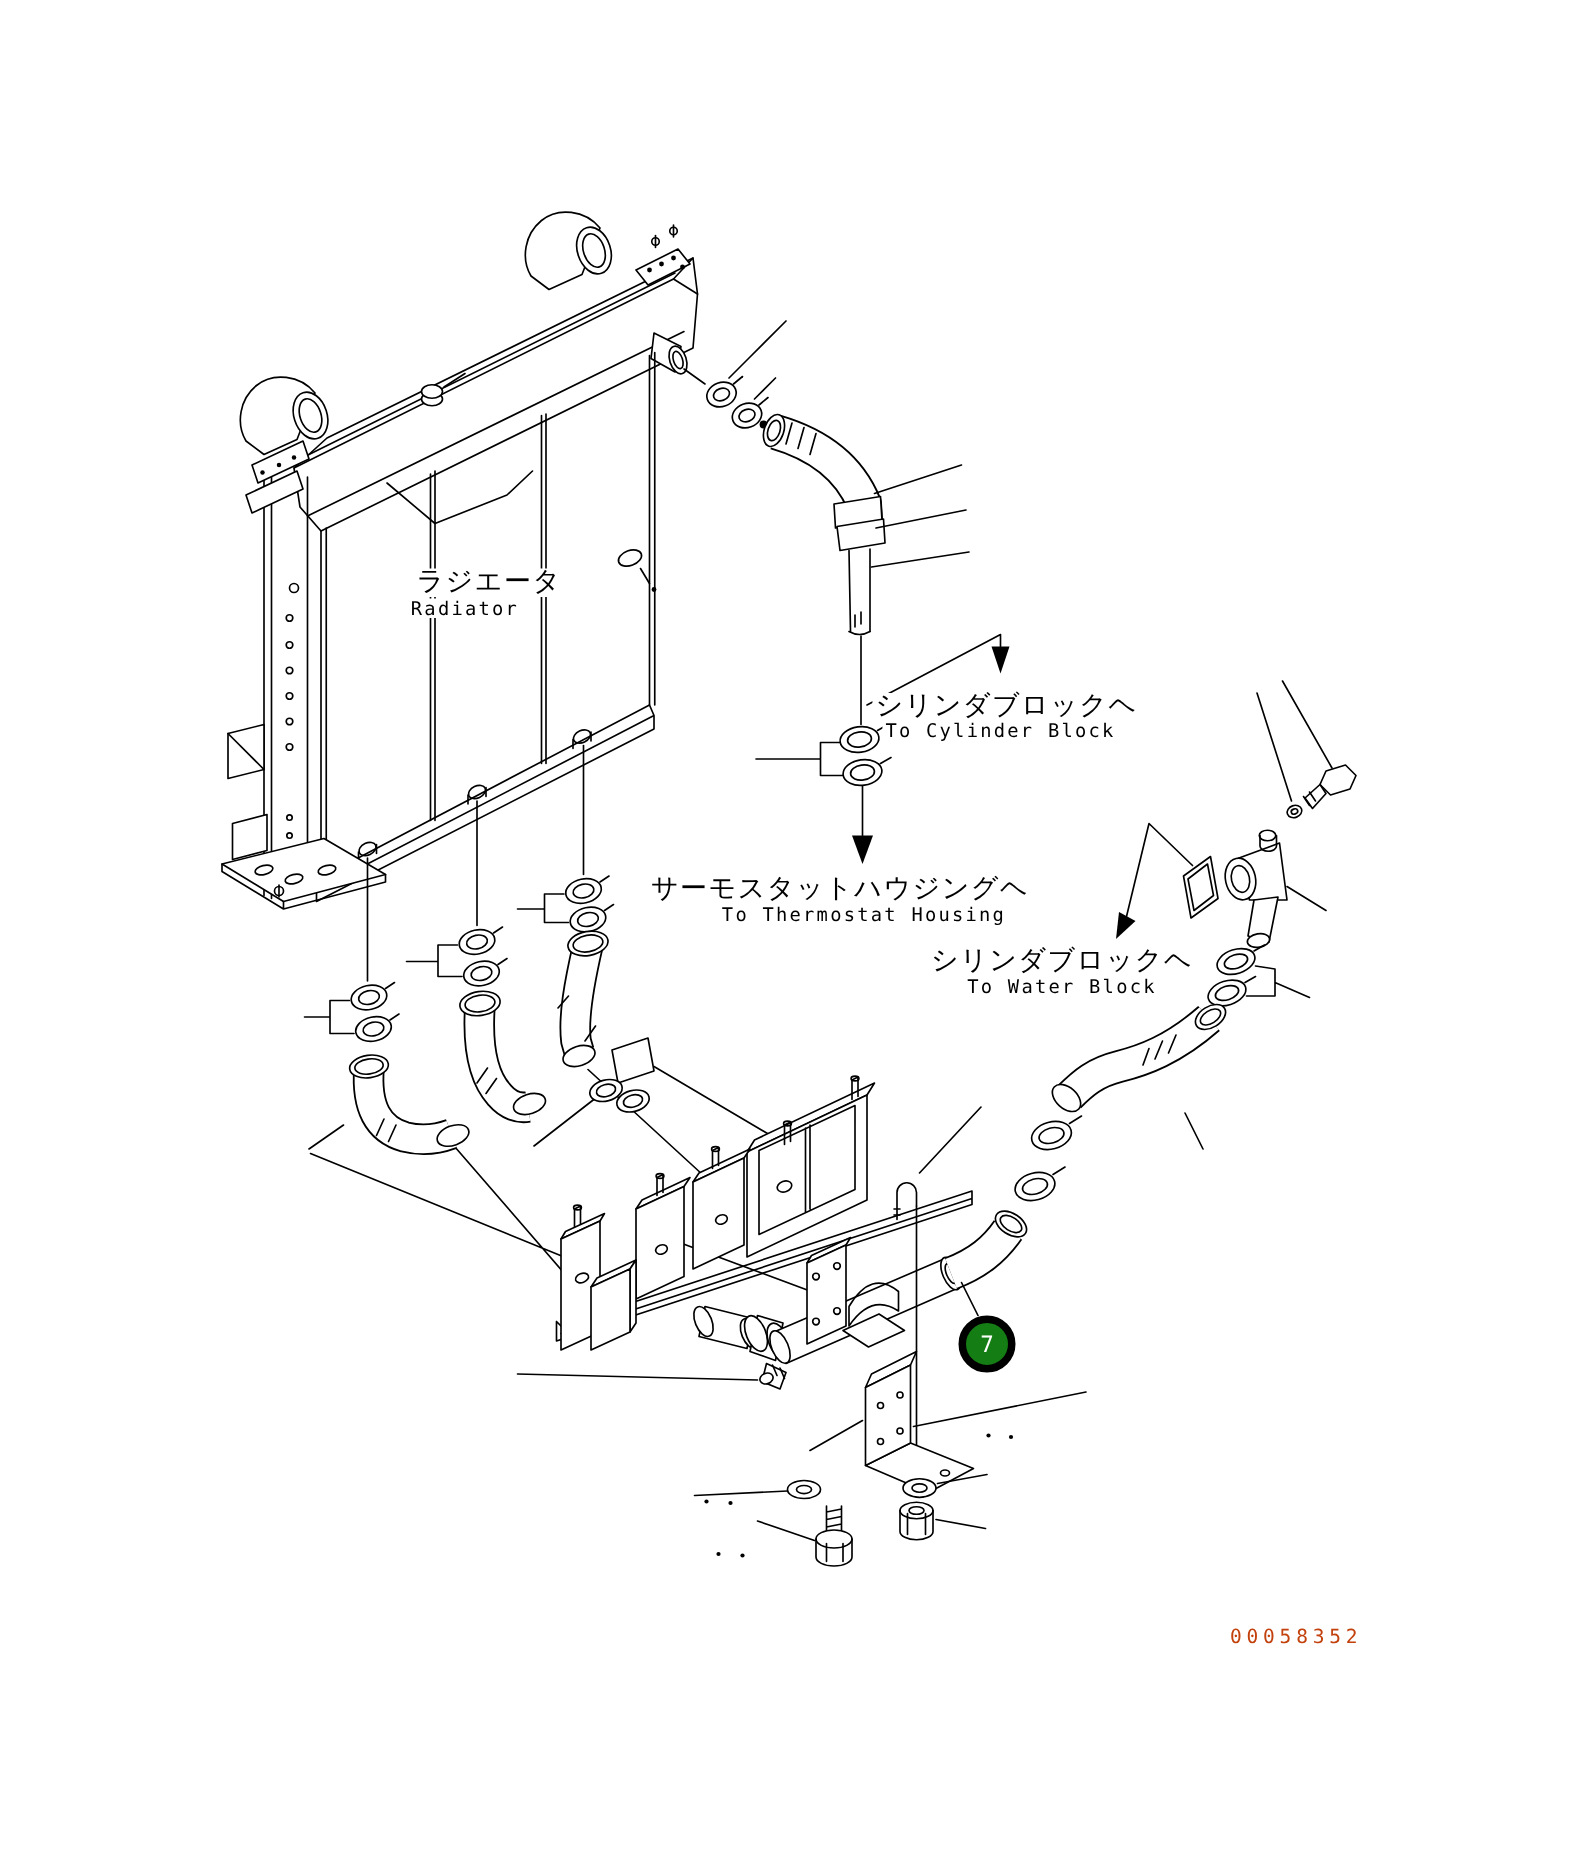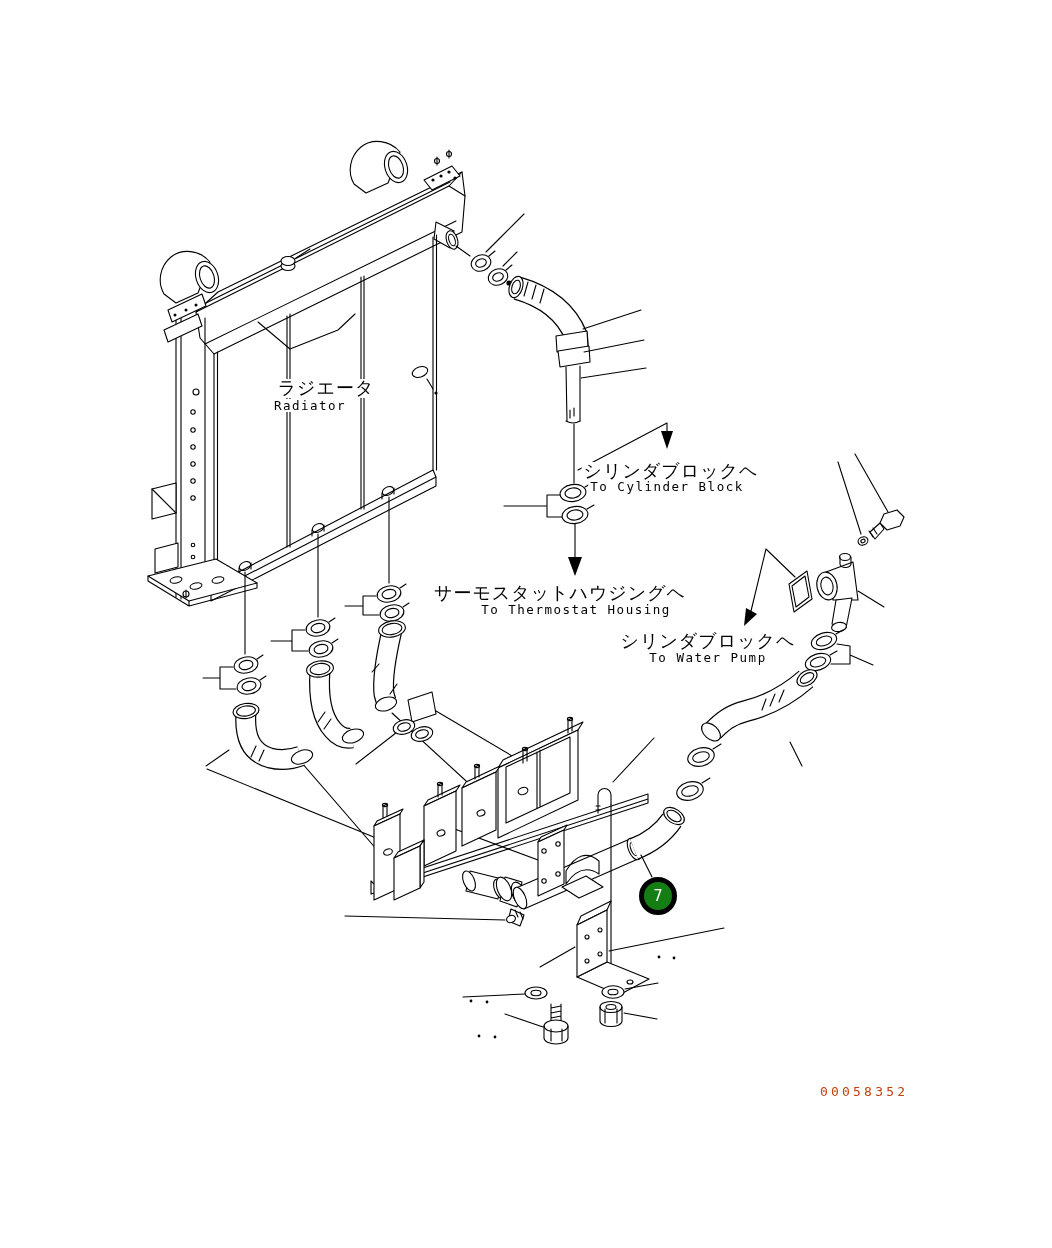--- a/index.html
+++ b/index.html
@@ -347,21 +347,21 @@
 <div class="label jp" style="left:326px;top:379px">ラジエータ</div>
 <div class="label en" style="left:310px;top:399px">Radiator</div>
 
 <div class="label jp" style="left:671px;top:462px">シリンダブロックヘ</div>
 <div class="label en" style="left:667px;top:480px">To Cylinder Block</div>
 
 <div class="label jp" style="left:560px;top:584px">サーモスタットハウジングヘ</div>
 <div class="label en" style="left:576px;top:603px">To Thermostat Housing</div>
 
 <div class="label jp" style="left:708px;top:632px">シリンダブロックヘ</div>
-<div class="label en" style="left:708px;top:651px">To Water Pump</div>
+<div class="label en" style="left:708px;top:651px">To Water Block</div>
 
 <div class="balloon" style="background: rgb(20, 125, 20); border-color: rgb(0, 0, 0); color: rgb(255, 255, 255);">
   <span>7</span>
 </div>
 
 <div class="dwgno">00058352</div>
 
 </div>
 
 </body></html>

